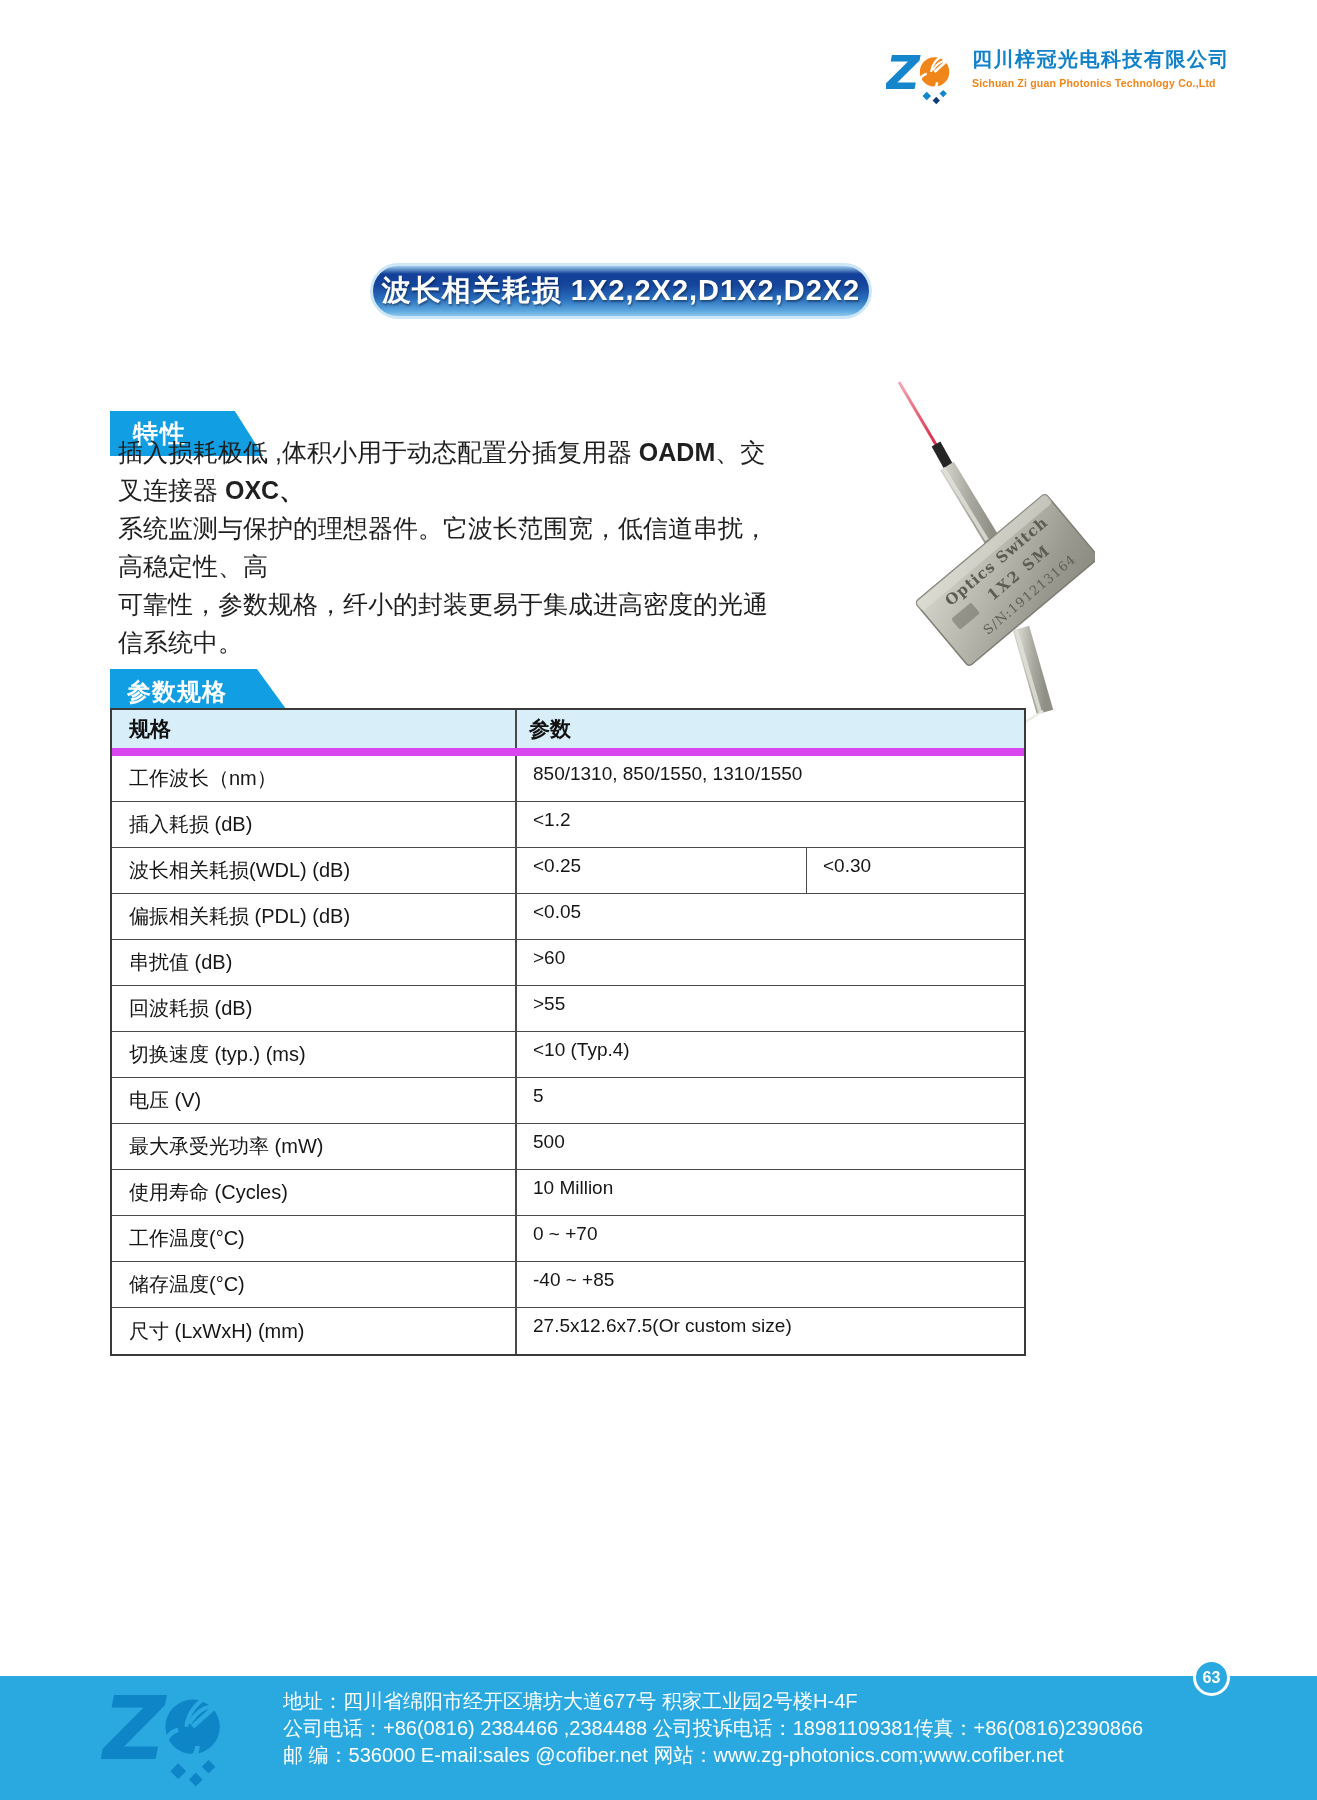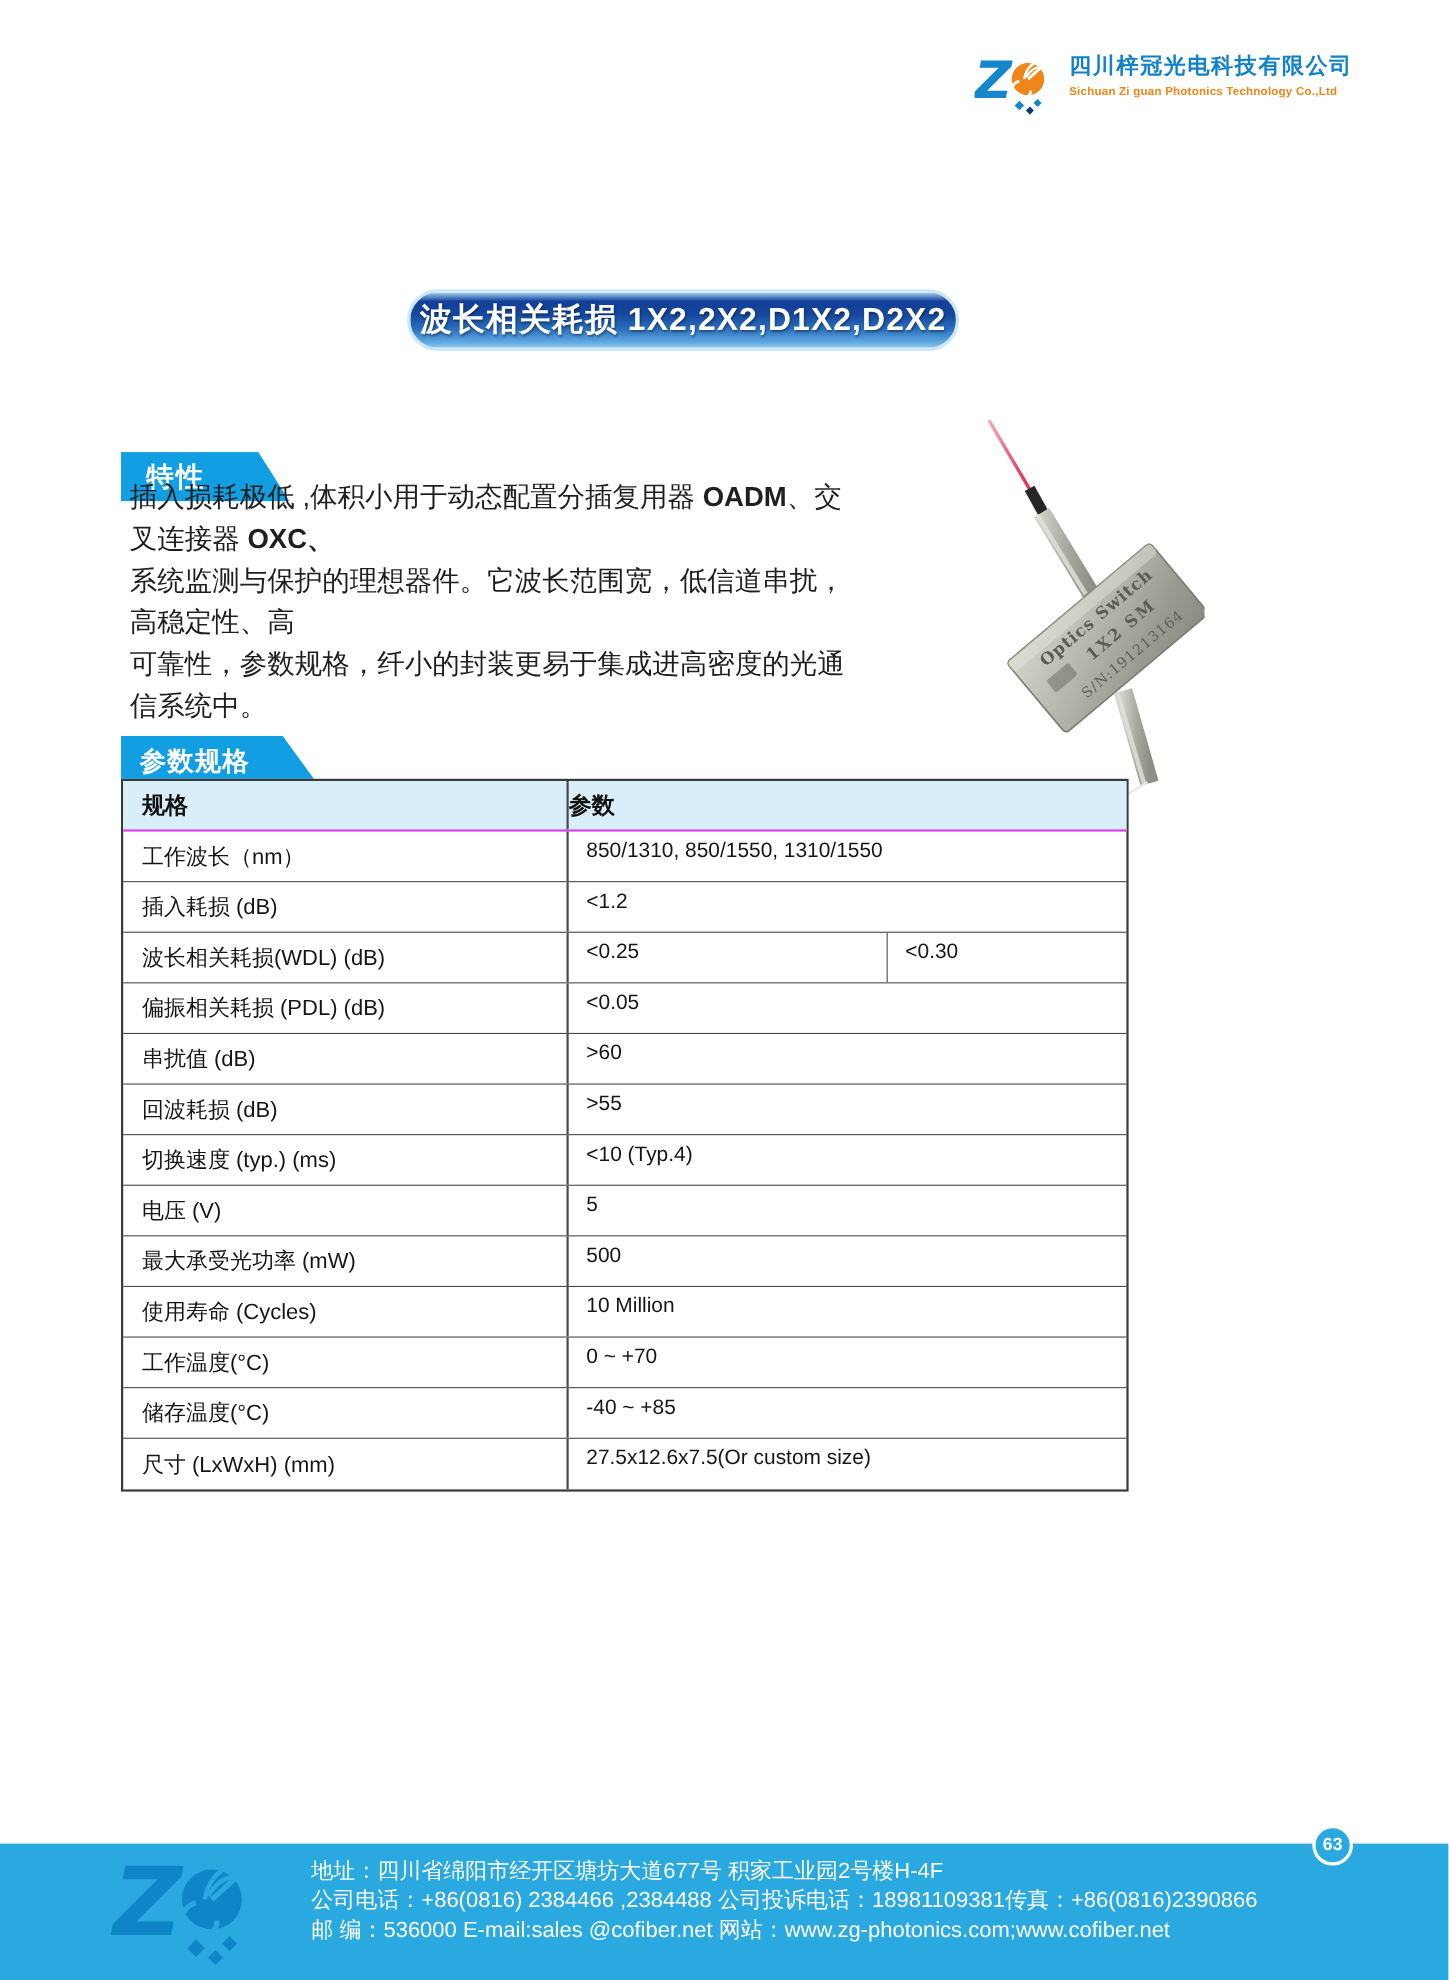--- a/index.html
+++ b/index.html
@@ -37,23 +37,23 @@
 
   
   .features-text { position:absolute; left:118px; top:433px; width:672px; font-size:25px; line-height:38px; color:#1f1f1f; }
   .features-text b { font-weight:bold; }
 
   
   .product-photo { position:absolute; left:795px; top:378px; width:300px; height:392px; }
 
   
   .spec-table { position:absolute; left:110px; top:708px; width:916px; border:2px solid #3a3a3a; background:#ffffff; }
-  .thead { display:flex; height:46px; background:#d8eef9; border-bottom:2px solid #d946ef; font-weight:bold; font-size:21px; color:#111; }
+  .thead { display:flex; height:46px; background:#d8eef9; border-bottom:8px solid #d946ef; font-weight:bold; font-size:21px; color:#111; }
   .hcell1 { width:405px; border-right:2px solid #4a4a4a; display:flex; align-items:center; padding-left:17px; }
-  .hcell2 { flex:1; display:flex; align-items:center; padding-left:0; }
+  .hcell2 { flex:1; display:flex; align-items:center; padding-left:12px; }
   .trow { display:flex; height:46px; border-bottom:1px solid #4a4a4a; }
   .trow:last-child { border-bottom:none; }
   .tlabel { width:405px; border-right:2px solid #4a4a4a; display:flex; align-items:center; padding-left:17px; font-size:20px; color:#161616; }
   .tvalue { flex:1; padding:7px 0 0 16px; font-weight:normal; font-size:19px; color:#161616; white-space:nowrap; }
   .tvalue.split-a { flex:0 0 290px; border-right:1px solid #4a4a4a; }
 
   
   .footer { position:absolute; left:0; top:1676px; width:1317px; height:124px; background:#2aa9e1; }
   .footer-watermark { position:absolute; left:100px; top:6px; width:150px; height:112px; }
   .footer-text { position:absolute; left:283px; top:12px; color:#ffffff; font-size:20px; line-height:27px; white-space:nowrap; }

